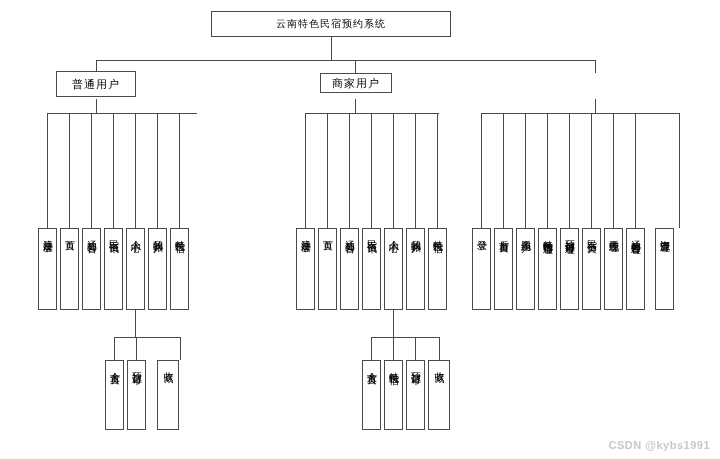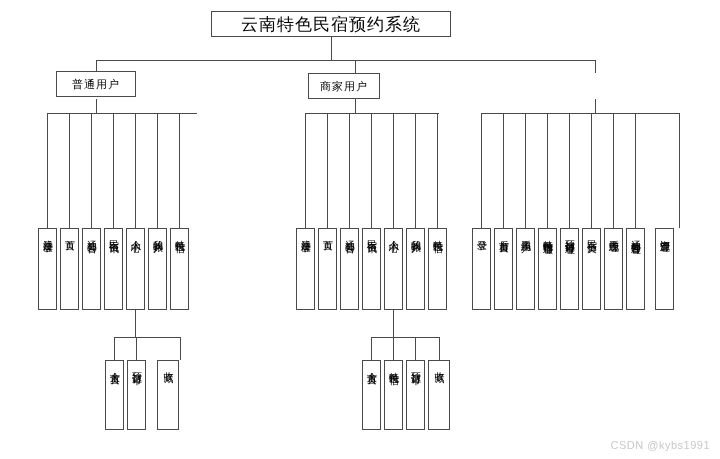--- a/index.html
+++ b/index.html
@@ -20,21 +20,21 @@
     box-sizing: border-box;
     border: 1px solid #4a4a4a;
     background: #ffffff;
     display: flex;
     align-items: center;
     justify-content: center;
     color: #000000;
     z-index: 3;
   }
   .node.root {
-    font-size: 17px;
+    font-size: 10px;
     letter-spacing: 1px;
   }
   .node.branch {
     font-size: 11px;
     letter-spacing: 1px;
   }
   
   .node.leaf {
     font-size: 10px;
     padding: 3px 0;
@@ -58,20 +58,21 @@
   .vline { width: 1px; }
   .watermark {
     position: absolute;
     right: 10px;
     bottom: 8px;
     color: #c9c9c9;
     font-size: 11px;
     letter-spacing: 0.5px;
     z-index: 4;
     font-family: "Liberation Sans", "DejaVu Sans", sans-serif;
+    font-weight: bold;
   }
 </style>
 </head>
 <body>
 
 <div id="canvas">
 
   <div class="node root" style="left:211px; top:11px; width:240px; height:26px;">
     <span>云南特色民宿预约系统</span>
   </div>
@@ -128,21 +129,21 @@
   <div class="node leaf" style="left:105px; top:360px; width:19px; height:70px;">
     <span class="vtext">个人首页</span>
   </div>
   <div class="node leaf" style="left:127px; top:360px; width:19px; height:70px;">
     <span class="vtext">预订订单</span>
   </div>
   <div class="node leaf" style="left:157px; top:360px; width:22px; height:70px;">
     <span class="vtext">收藏</span>
   </div>
 
-  <div class="node branch" style="left:308px; top:73px; width:72px; height:26px;">
+  <div class="node branch" style="left:320px; top:73px; width:72px; height:20px;">
     <span>商家用户</span>
   </div>
   <div class="line vline" style="left:355px; top:99px; height:14px;"></div>
   <div class="line hline" style="left:305px; top:113px; width:134px;"></div>
   <div class="line vline" style="left:305px; top:113px; height:115px;"></div>
   <div class="line vline" style="left:327px; top:113px; height:115px;"></div>
   <div class="line vline" style="left:349px; top:113px; height:115px;"></div>
   <div class="line vline" style="left:371px; top:113px; height:115px;"></div>
   <div class="line vline" style="left:393px; top:113px; height:115px;"></div>
   <div class="line vline" style="left:415px; top:113px; height:115px;"></div>

